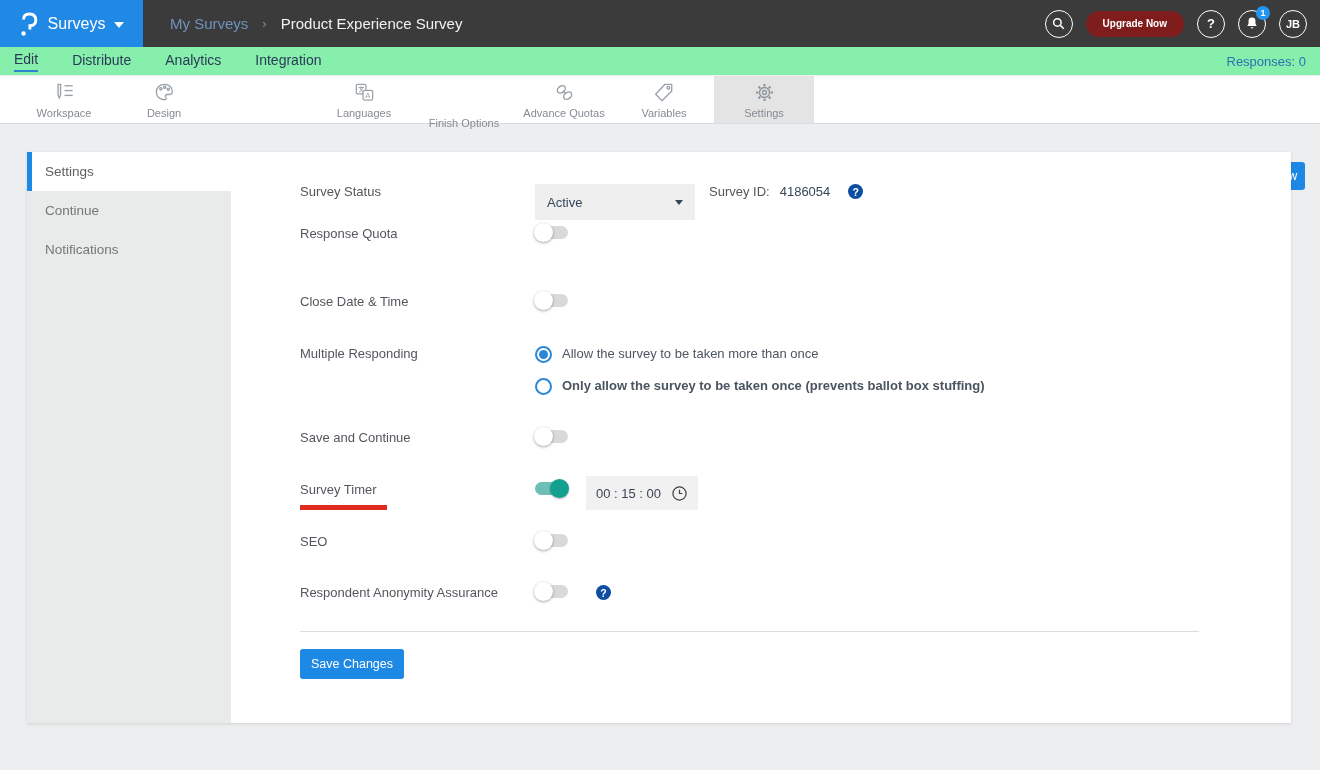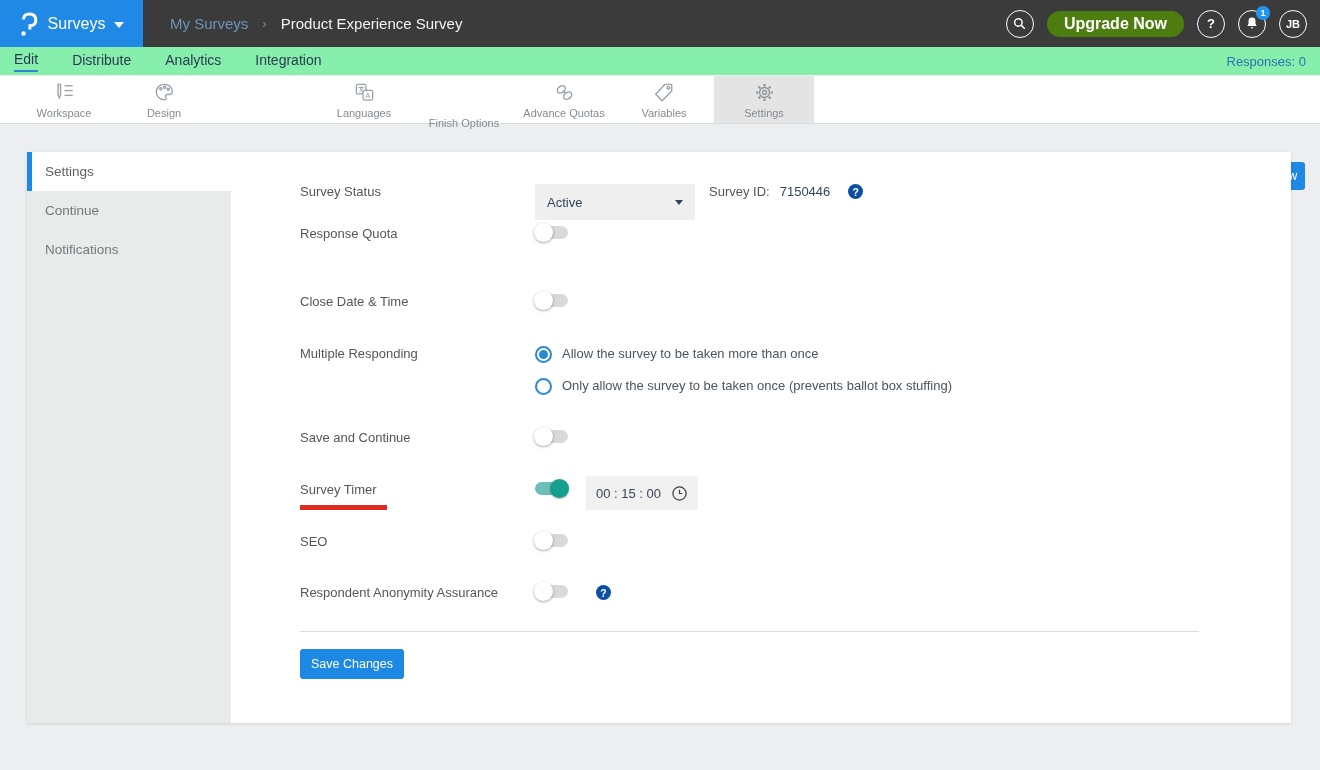--- a/index.html
+++ b/index.html
@@ -14,22 +14,22 @@
   .caret-down { width:0; height:0; border-left:5px solid transparent; border-right:5px solid transparent;
                 border-top:6px solid #fff; margin-top:2px; }
   .breadcrumb { position:absolute; left:170px; top:0; height:47px; display:flex; align-items:center; gap:14px; }
   .breadcrumb .parent { color:#6f93bd; font-size:15px; cursor:pointer; }
   .breadcrumb .sep { color:#8a8a8a; font-size:13px; }
   .breadcrumb .current { color:#f2f2f2; font-size:15px; }
   .top-right { position:absolute; right:13px; top:0; height:47px; display:flex; align-items:center; gap:13px; }
   .circle-btn { width:28px; height:28px; border:1.5px solid #fff; border-radius:50%;
                 display:flex; align-items:center; justify-content:center; cursor:pointer;
                 color:#fff; font-size:13px; font-weight:bold; position:relative; }
-  .upgrade-btn { height:26px; padding:0 17px; background:#4d7c0f; border:none; border-radius:13px;
-                 color:#fff; font-size:16px; font-weight:bold; cursor:pointer;
+  .upgrade-btn { height:26px; padding:0 17px; background:#7f1d1d; border:none; border-radius:13px;
+                 color:#fff; font-size:10px; font-weight:bold; cursor:pointer;
                  font-family:"Liberation Sans", sans-serif; }
   .badge { position:absolute; top:-5px; right:-5px; min-width:14px; height:14px; border-radius:7px;
            background:#2196f3; color:#fff; font-size:9px; font-weight:bold;
            display:flex; align-items:center; justify-content:center; }
 
   
   .tabrow { position:absolute; left:0; top:47px; width:1320px; height:29px; background:#86efac;
             display:flex; align-items:center; padding-left:14px; border-bottom:1px solid #eceef0; }
   .tab { font-size:14px; color:#2b3a55; margin-right:34px; cursor:pointer; padding-bottom:3px; }
   .tab.active { border-bottom:2px solid #2e86d1; }
@@ -268,21 +268,21 @@
     </div>
   </div>
 
   <div class="row" style="top:32px; height:32px;">
     <span class="rlabel">Survey Status</span>
     <div class="dropdown">
       <span>Active</span>
       <span class="dd-caret"></span>
     </div>
     <span class="idlabel">Survey ID:</span>
-    <span class="idvalue">7150446</span>
+    <span class="idvalue">4186054</span>
     <span class="help">?</span>
   </div>
 
   <div class="row" style="top:74px;">
     <span class="rlabel">Response Quota</span>
     <div class="toggle">
         <div class="knob"></div>
       </div>
   </div>
 
@@ -291,21 +291,21 @@
     <div class="toggle">
         <div class="knob"></div>
       </div>
   </div>
 
   <div class="row" style="top:194px;">
     <span class="rlabel">Multiple Responding</span>
     <div class="radio sel"></div>
     <span class="rtext">Allow the survey to be taken more than once</span>
   </div>
-  <div class="row" style="top:226px; left:508px;">
+  <div class="row" style="top:226px; left:508px;font-weight:bold;">
     <div class="radio"></div>
     <span class="rtext">Only allow the survey to be taken once (prevents ballot box stuffing)</span>
   </div>
 
   <div class="row" style="top:278px;">
     <span class="rlabel">Save and Continue</span>
     <div class="toggle">
         <div class="knob"></div>
       </div>
   </div>

